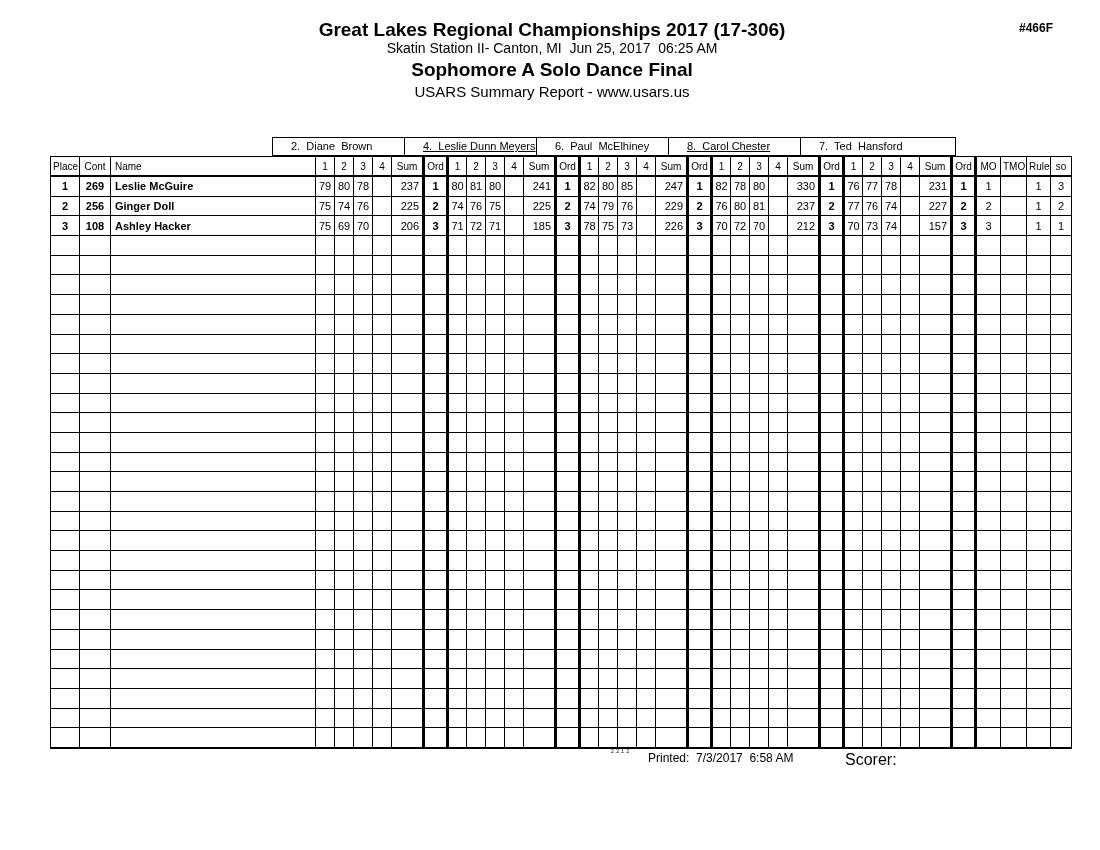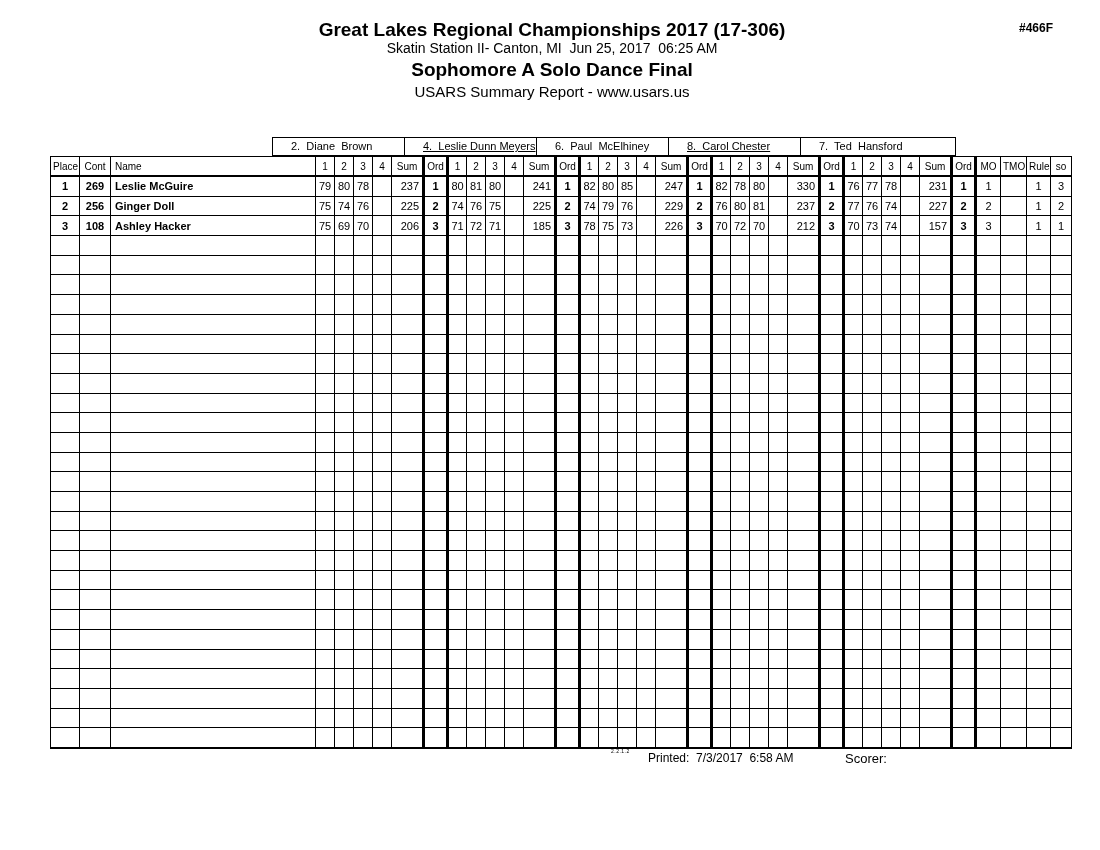--- a/index.html
+++ b/index.html
@@ -41,21 +41,21 @@
   table.score { border:1px solid #000; border-bottom:2px solid #000;margin-left:36px; }
   .c { text-align:center; }
   .l { text-align:left; padding-left:4px !important; }
   .r { text-align:right; padding-right:3px !important; }
   .b { font-weight:bold !important; }
   .ord { border-left:3px solid #000 !important; border-right:3px solid #000 !important; }
 
   
   .version { position:absolute; left:611px; top:748px; font-size:5px; letter-spacing:0.5px; }
   .printed { position:absolute; left:648px; top:751px; font-size:12px; }
-  .scorer  { position:absolute; left:845px; top:751px; font-size:13px; }
+  .scorer  { position:absolute; left:845px; top:751px; font-size:16px; }
 </style>
 </head>
 <body>
 
 <div class="page">
 
 
   <div class="titleblock">
     <div class="title pre">Great Lakes Regional Championships 2017 (17-306)</div>
     <div class="venue pre">Skatin Station II- Canton, MI  Jun 25, 2017  06:25 AM</div>

